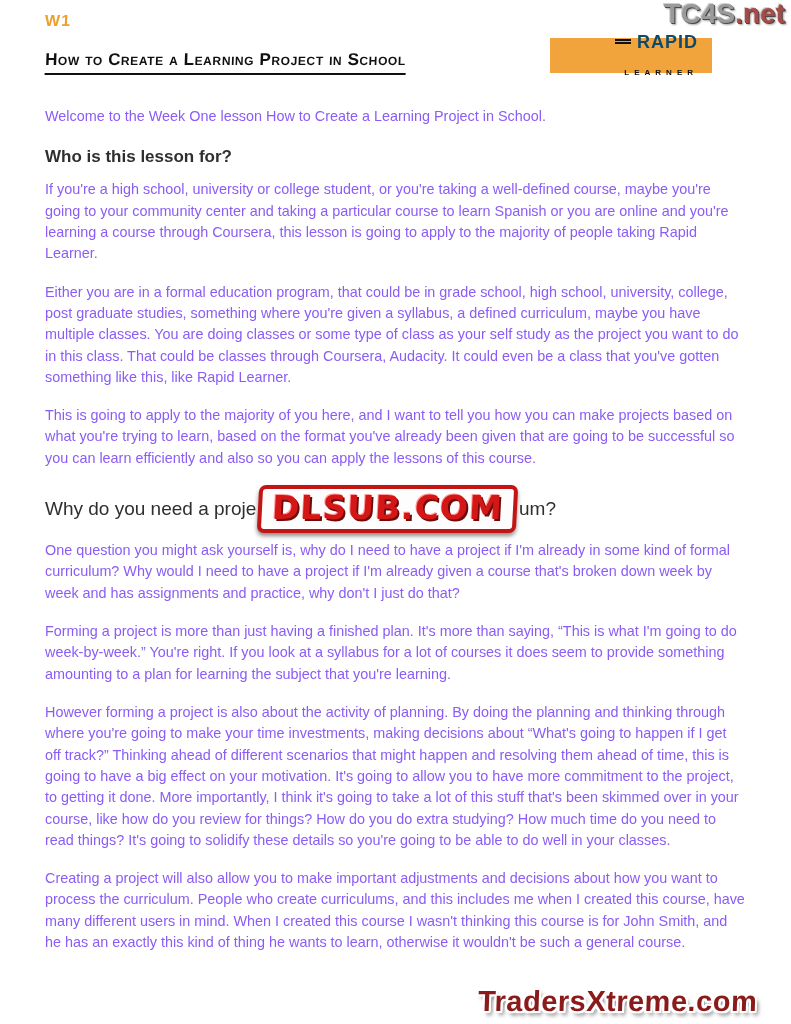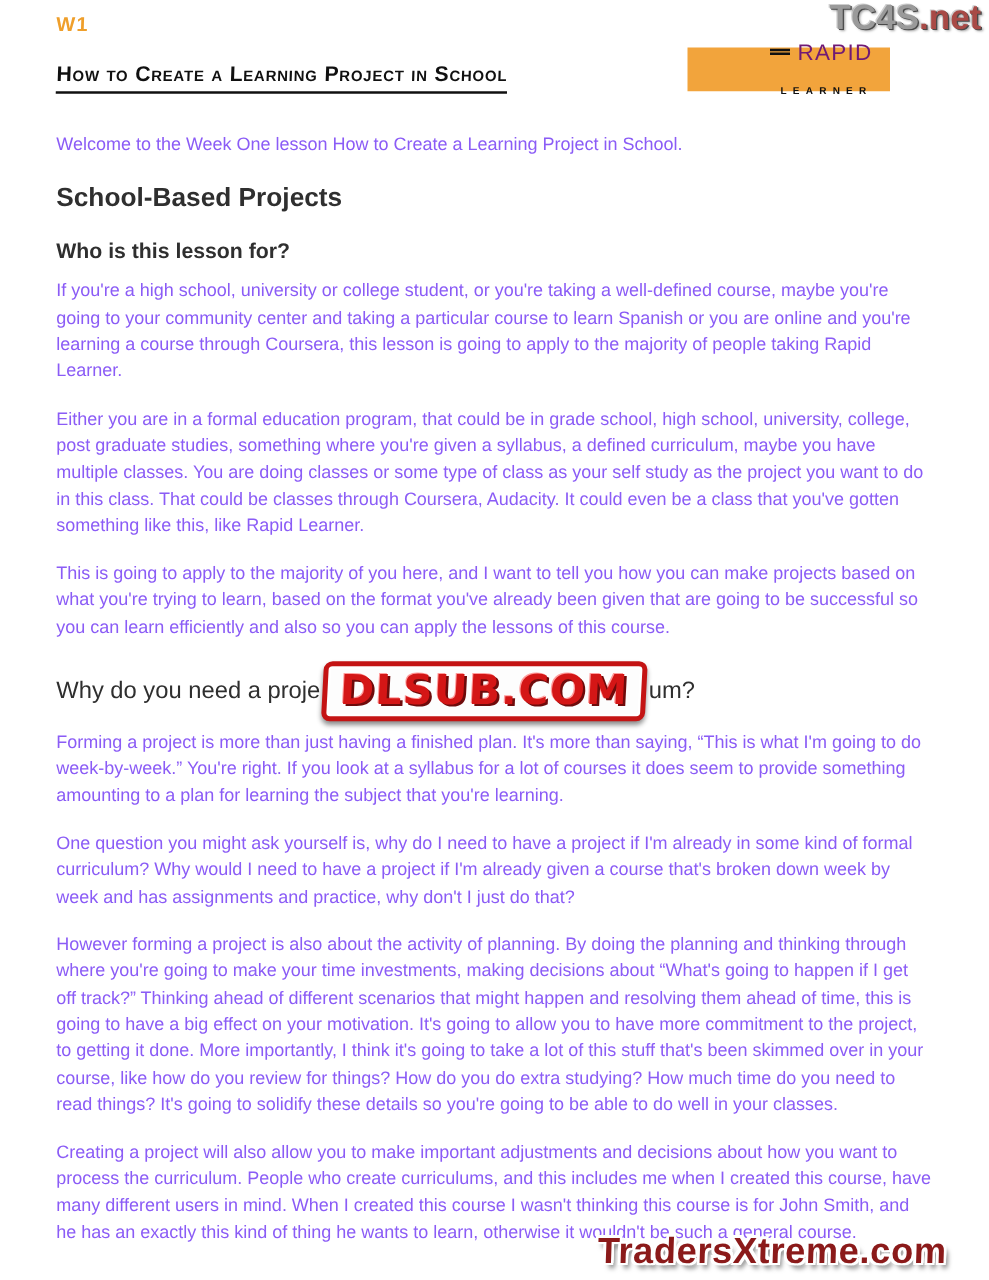--- a/index.html
+++ b/index.html
@@ -40,21 +40,21 @@
   .site-logo .tld { color: #a84a46; }
   .brand-badge {
     position: absolute; right: 79px; top: 38px;
     width: 162px; height: 35px;
     background: #f2a43c;
     display: flex; flex-direction: column; justify-content: center; align-items: flex-end;
     padding-right: 14px; box-sizing: border-box;
   }
   .brand-row { display: flex; align-items: center; gap: 6px; }
   .brand-dash { width: 16px; border-top: 5px double #111; display: inline-block; }
-  .brand-line1 { font-weight: 400; font-size: 18px; color: #701a75; letter-spacing: 1px; line-height: 1; }
+  .brand-line1 { font-weight: 700; font-size: 18px; color: #0c4a6e; letter-spacing: 1px; line-height: 1; }
   .brand-line2 { font-weight: 700; font-size: 8px; color: #111; letter-spacing: 5px; line-height: 1.3; margin-top: 17px; }
 
   
   .content { position: absolute; left: 45px; top: 106px; width: 700px; }
   .content p {
     font-size: 14.4px; line-height: 1.48; margin: 0 0 17px 0; color: #8b5cf6;
   }
   .intro { margin-bottom: 20px !important; }
   h1.section-title {
     font-size: 21px; font-weight: 700; color: #2f2f2f; margin: 4px 0 20px 0;
@@ -113,33 +113,32 @@
     <div class="brand-row">
       <span class="brand-dash"></span>
       <span class="brand-line1">RAPID</span>
     </div>
     <div class="brand-line2">LEARNER</div>
   </div>
 
   <div class="content">
     <p class="intro">Welcome to the Week One lesson How to Create a Learning Project in School.</p>
 
-    <h1 class="section-title">School-Based Projects</h1>
 
     <h2 class="sub-heading">Who is this lesson for?</h2>
     <p>If you're a high school, university or college student, or you're taking a well-defined course, maybe you're going to your community center and taking a particular course to learn Spanish or you are online and you're learning a course through Coursera, this lesson is going to apply to the majority of people taking Rapid Learner.</p>
     <p>Either you are in a formal education program, that could be in grade school, high school, university, college, post graduate studies, something where you're given a syllabus, a defined curriculum, maybe you have multiple classes. You are doing classes or some type of class as your self study as the project you want to do in this class. That could be classes through Coursera, Audacity. It could even be a class that you've gotten something like this, like Rapid Learner.</p>
     <p>This is going to apply to the majority of you here, and I want to tell you how you can make projects based on what you're trying to learn, based on the format you've already been given that are going to be successful so you can learn efficiently and also so you can apply the lessons of this course.</p>
 
     <div class="why-row">
       <span class="why-part">Why do you need a proje</span>
       <span class="dlsub-box">DLSUB.COM</span>
       <span class="why-part">um?</span>
     </div>
+    <p>One question you might ask yourself is, why do I need to have a project if I'm already in some kind of formal curriculum? Why would I need to have a project if I'm already given a course that's broken down week by week and has assignments and practice, why don't I just do that?</p>
     <p>Forming a project is more than just having a finished plan. It's more than saying, “This is what I'm going to do week-by-week.” You're right. If you look at a syllabus for a lot of courses it does seem to provide something amounting to a plan for learning the subject that you're learning.</p>
-    <p>One question you might ask yourself is, why do I need to have a project if I'm already in some kind of formal curriculum? Why would I need to have a project if I'm already given a course that's broken down week by week and has assignments and practice, why don't I just do that?</p>
     <p>However forming a project is also about the activity of planning. By doing the planning and thinking through where you're going to make your time investments, making decisions about “What's going to happen if I get off track?” Thinking ahead of different scenarios that might happen and resolving them ahead of time, this is going to have a big effect on your motivation. It's going to allow you to have more commitment to the project, to getting it done. More importantly, I think it's going to take a lot of this stuff that's been skimmed over in your course, like how do you review for things? How do you do extra studying? How much time do you need to read things? It's going to solidify these details so you're going to be able to do well in your classes.</p>
     <p>Creating a project will also allow you to make important adjustments and decisions about how you want to process the curriculum. People who create curriculums, and this includes me when I created this course, have many different users in mind. When I created this course I wasn't thinking this course is for John Smith, and he has an exactly this kind of thing he wants to learn, otherwise it wouldn't be such a general course.</p>
   </div>
 
   <div class="bottom-watermark">TradersXtreme.com</div>
 
 </div>
 
 </body></html>

